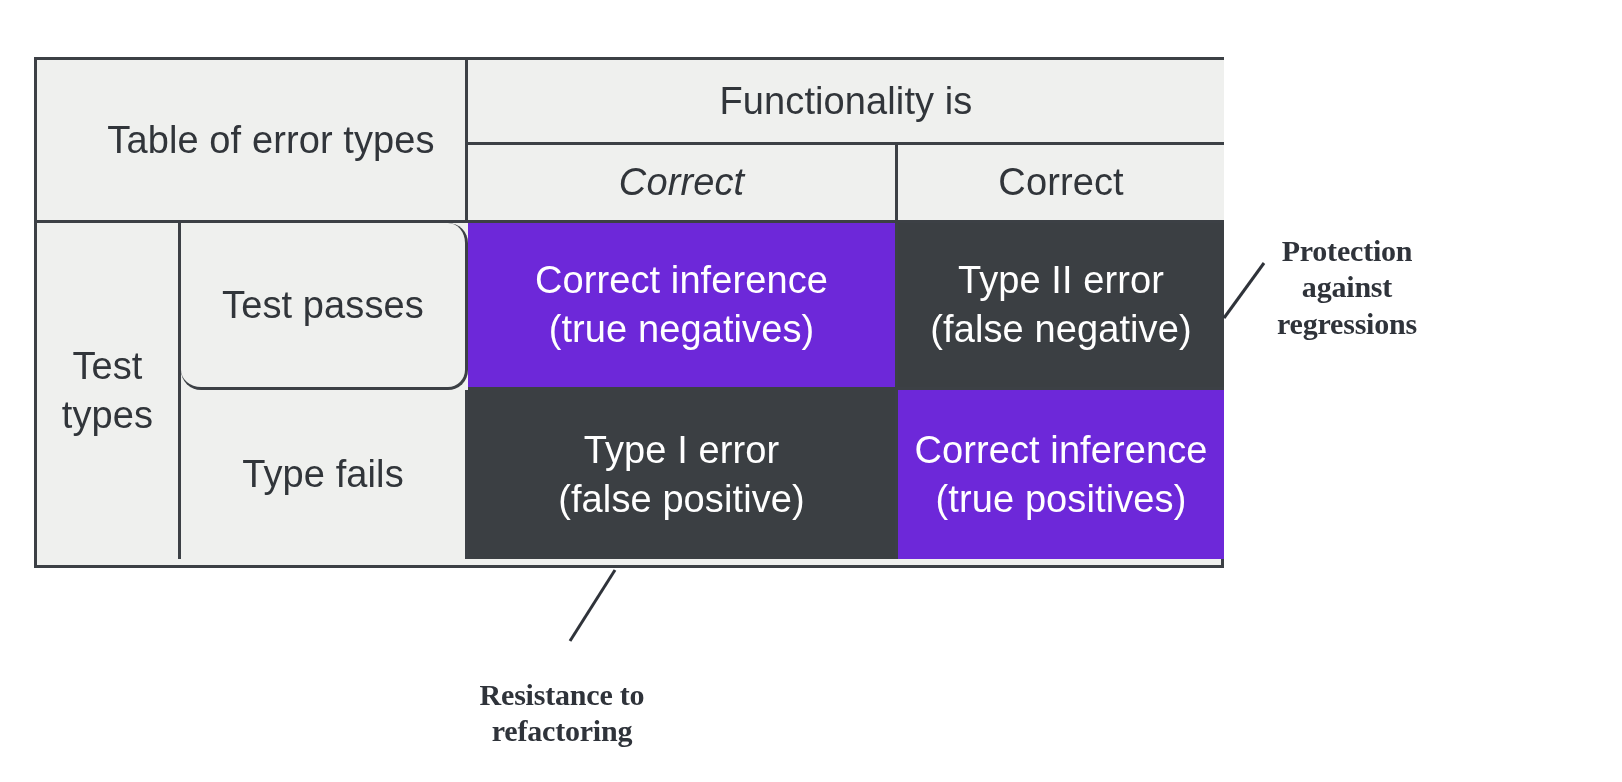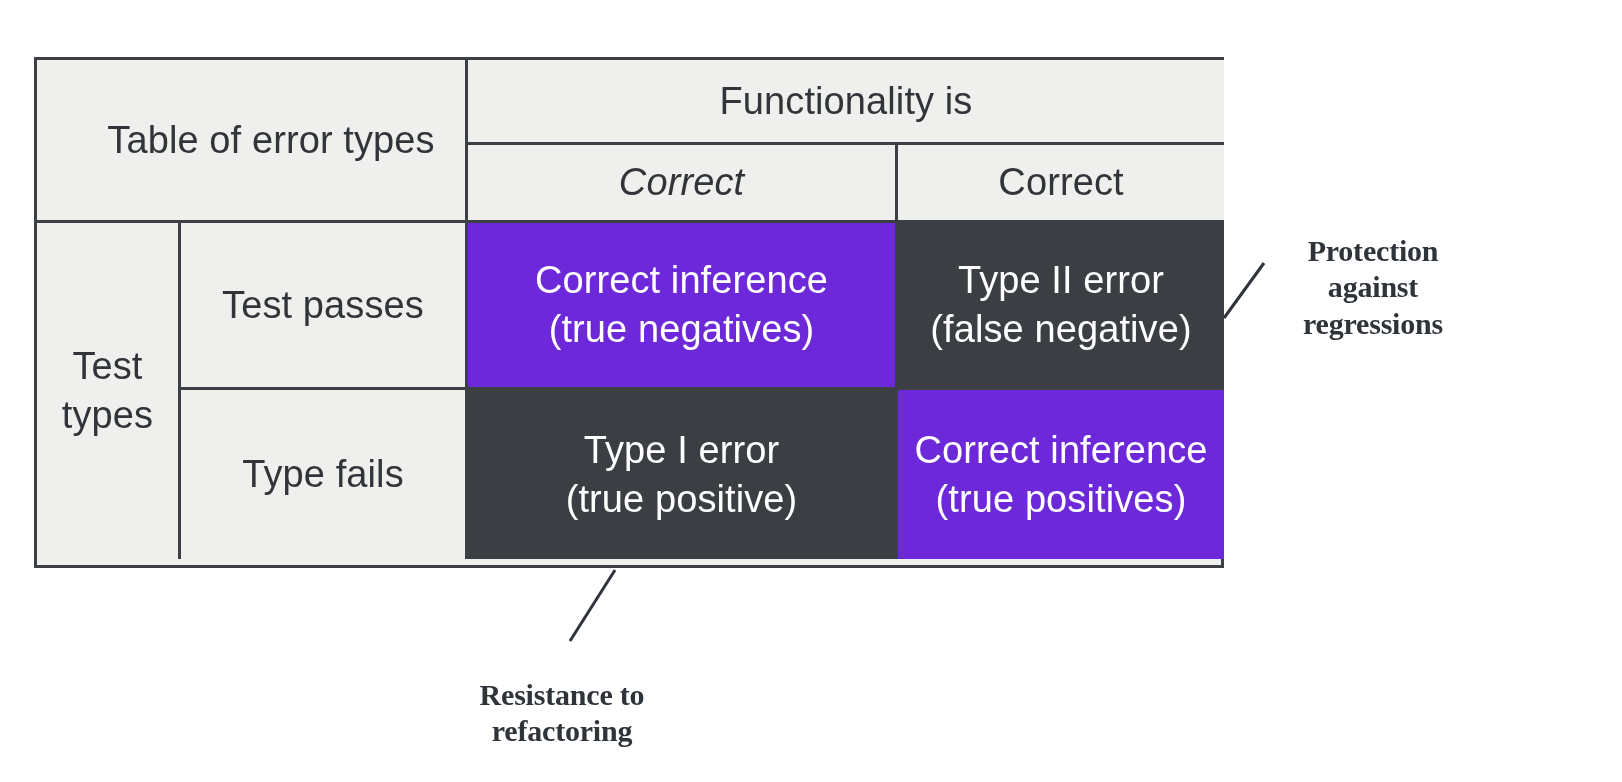--- a/index.html
+++ b/index.html
@@ -60,21 +60,21 @@
   
   .bd-r { border-right: 3px solid #3c4045; }
   .bd-b { border-bottom: 3px solid #3c4045; }
 
   
   .c-title       { grid-column: 1 / 3; grid-row: 1 / 3; padding-left: 40px; }
   .c-funcis      { grid-column: 3 / 5; grid-row: 1 / 2; }
   .c-correct     { grid-column: 3 / 4; grid-row: 2 / 3; font-style: italic; }
   .c-broken      { grid-column: 4 / 5; grid-row: 2 / 3; }
   .c-testresult  { grid-column: 1 / 2; grid-row: 3 / 5; }
-  .c-passes      { grid-column: 2 / 3; grid-row: 3 / 4; }
+  .c-passes      { grid-column: 2 / 3; grid-row: 3 / 4; border-radius: 20px; }
   .c-fails       { grid-column: 2 / 3; grid-row: 4 / 5; }
   .c-tn          { grid-column: 3 / 4; grid-row: 3 / 4; }
   .c-fn          { grid-column: 4 / 5; grid-row: 3 / 4; }
   .c-fp          { grid-column: 3 / 4; grid-row: 4 / 5; }
   .c-tp          { grid-column: 4 / 5; grid-row: 4 / 5; }
 
   .fill-gray { background: #6d28d9; color: #ffffff; }
   .fill-dark { background: #3b3f43; color: #ffffff; }
 
   .cell .txt { display: block; white-space: pre-line; }
@@ -84,21 +84,21 @@
     position: absolute;
     font-family: "Liberation Serif", "DejaVu Serif", serif;
     font-weight: bold;
     color: #2f333a;
     text-align: center;
     line-height: 1.22;
     font-size: 30px;
     letter-spacing: -0.2px;
     white-space: pre-line;
   }
-  .annot.right { left: 1288px; top: 196px; width: 170px; }
+  .annot.right { left: 1262px; top: 196px; width: 170px; }
   .annot.bottom { left: 462px; top: 640px; width: 200px; }
 
   .leader {
     position: absolute;
     overflow: visible;
     pointer-events: none;
   }
   .leader line { stroke: #2f333a; stroke-width: 3; }
 </style>
 </head>
@@ -143,21 +143,21 @@
 (true negatives)</span>
       </div>
 
       <div class="cell c-fn fill-dark bd-b">
         <span class="txt">Type II error
 (false negative)</span>
       </div>
 
       <div class="cell c-fp fill-dark bd-r">
         <span class="txt">Type I error
-(true positive)</span>
+(false positive)</span>
       </div>
 
       <div class="cell c-tp fill-gray">
         <span class="txt">Correct inference
 (true positives)</span>
       </div>
 
     </div>
   </div>
 

